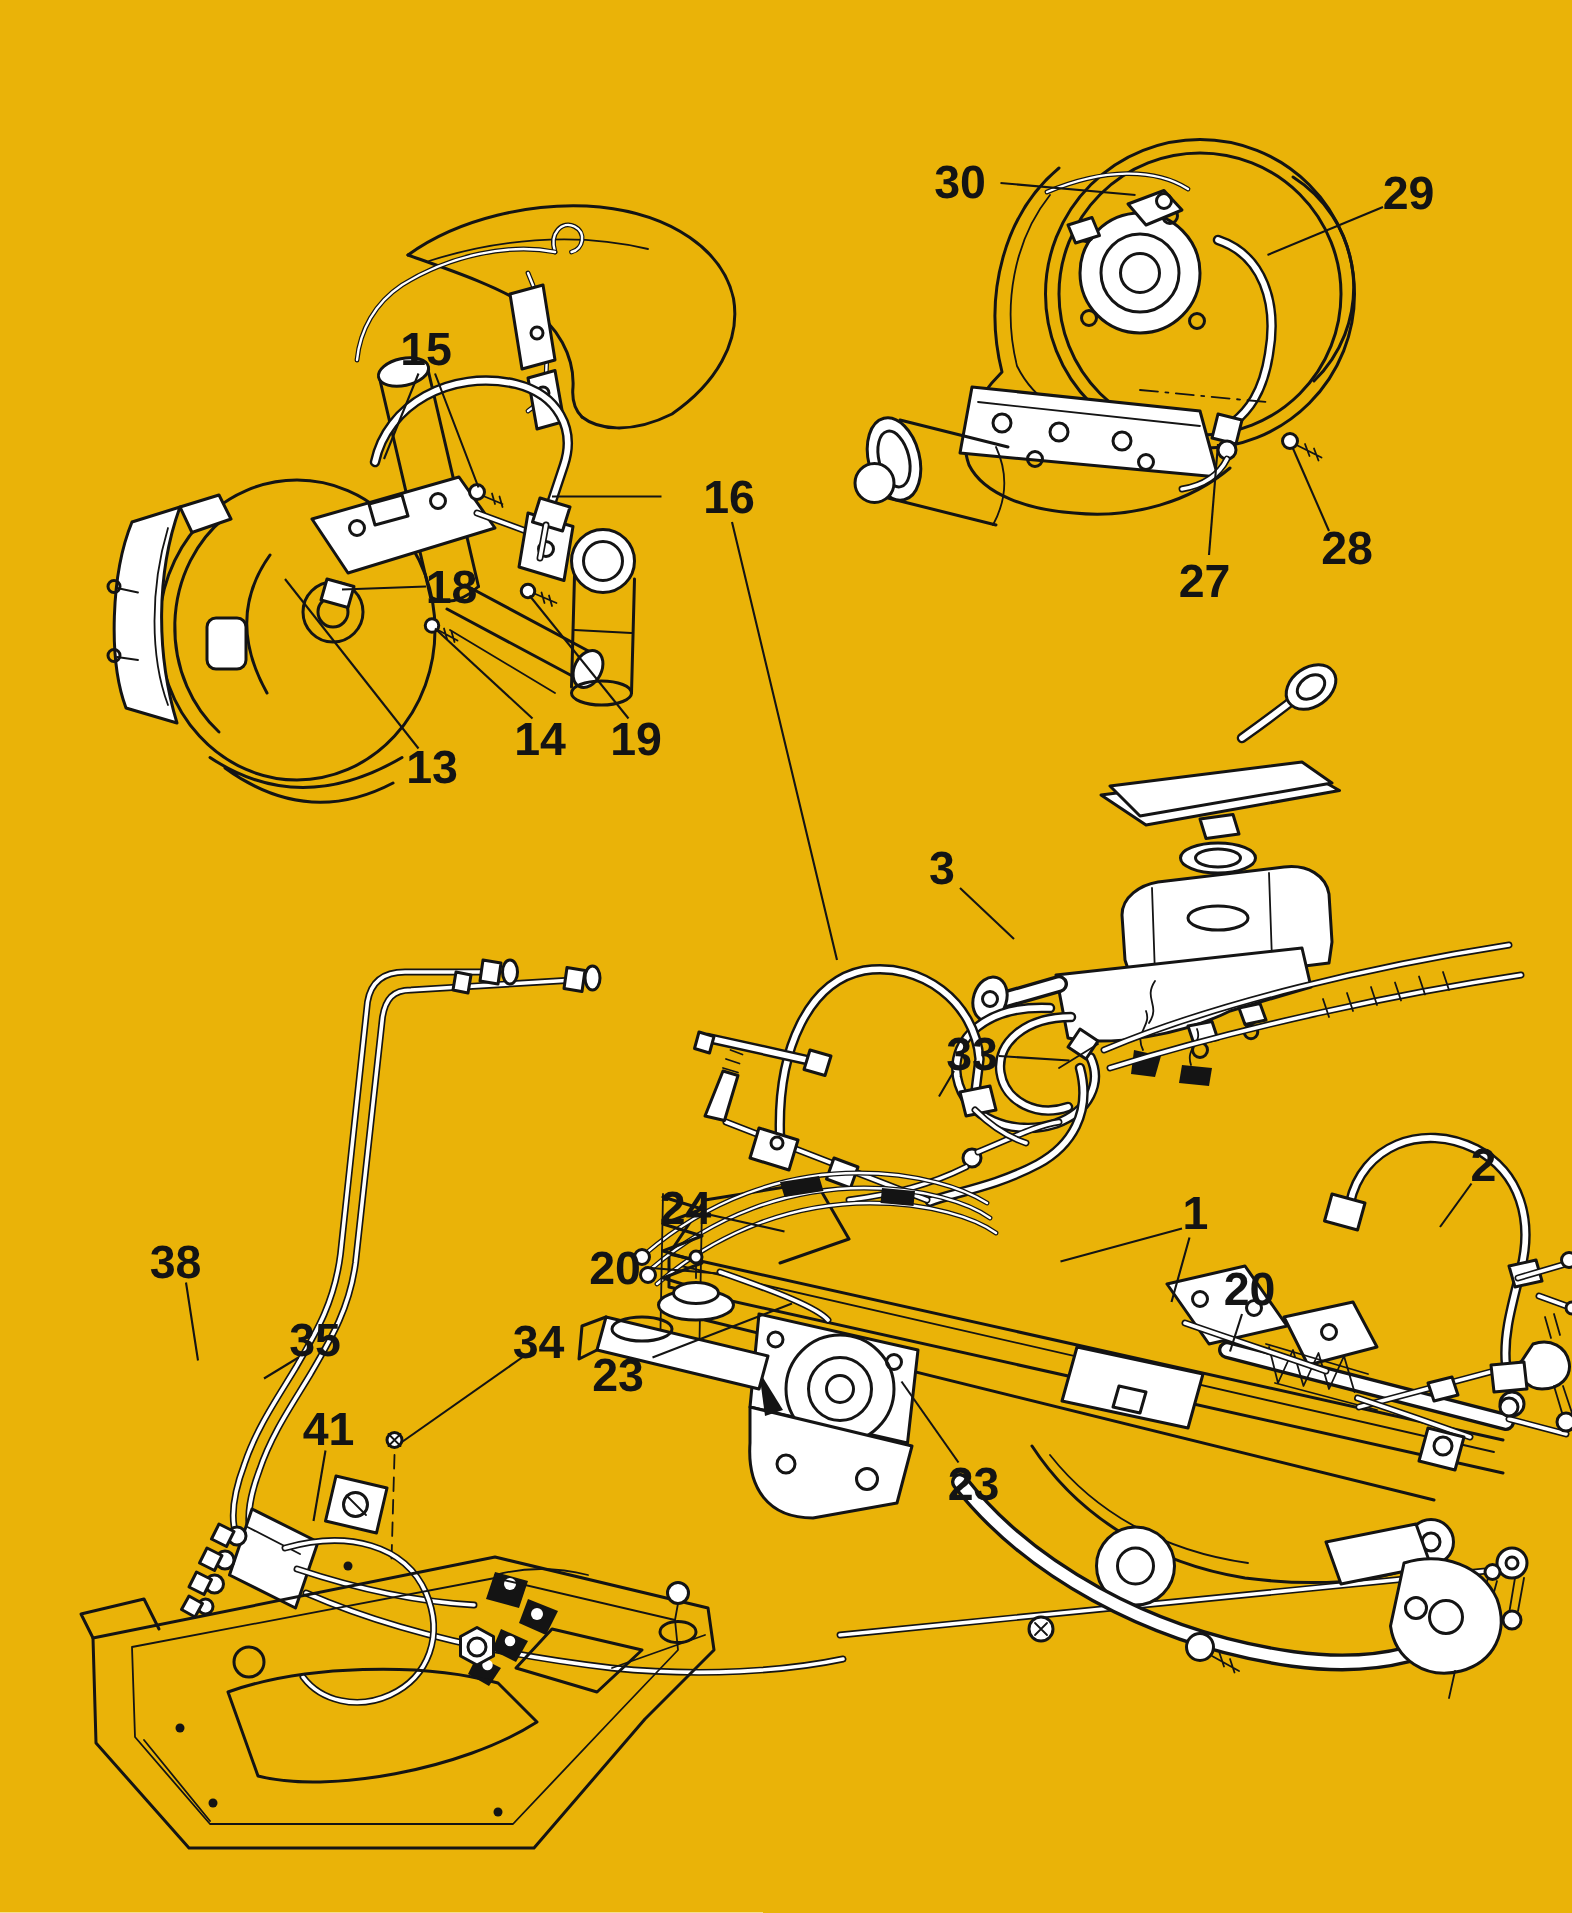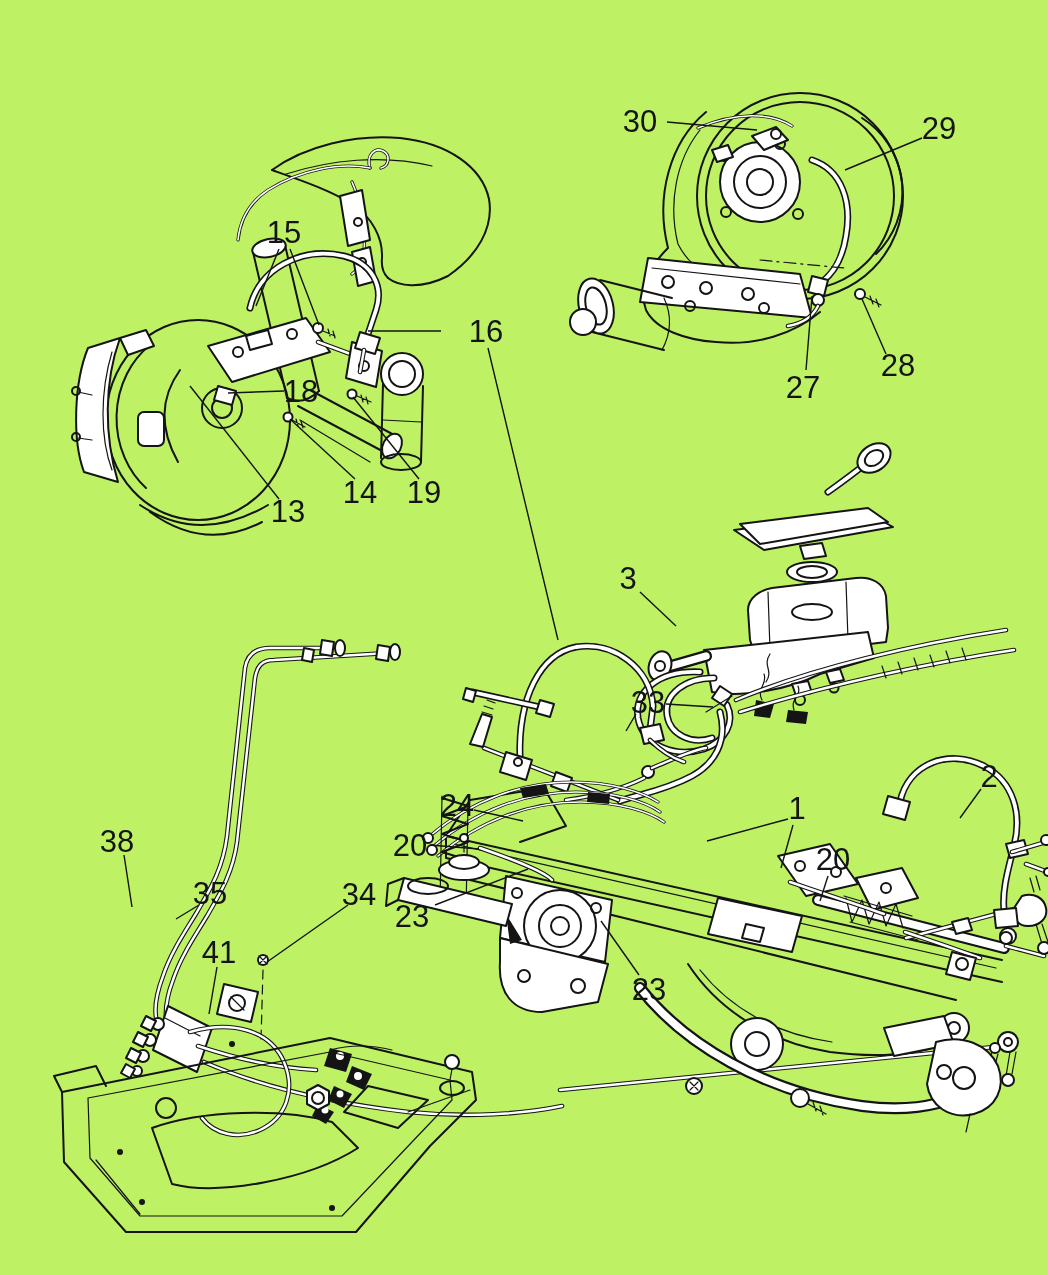--- a/index.html
+++ b/index.html
@@ -1,17 +1,17 @@
 <!DOCTYPE html>
 <html><head>
 <meta charset="utf-8">
 <style>
   html,body{margin:0;padding:0;background:#ffffff;}
-  .stage{position:relative;width:1048px;height:1275px;background:#bef264;overflow:hidden;
-         font-family:"Liberation Sans", sans-serif;}
+  .stage{position:relative;width:1048px;height:1275px;background:#eab308;overflow:hidden;
+         font-family:"Liberation Sans", sans-serif;font-weight:bold;}
   svg{position:absolute;left:0;top:0;}
   .ln{fill:none;stroke:#141414;stroke-width:2;stroke-linecap:round;stroke-linejoin:round;}
   .thin{fill:none;stroke:#141414;stroke-width:1.2;stroke-linecap:round;stroke-linejoin:round;}
   .wln{fill:#ffffff;stroke:#141414;stroke-width:2;stroke-linecap:round;stroke-linejoin:round;}
   .tube{fill:none;stroke:#141414;stroke-width:7;stroke-linecap:round;stroke-linejoin:round;}
   .tubeL{fill:none;stroke:#141414;stroke-width:12;stroke-linecap:round;stroke-linejoin:round;}
   .pipe{fill:none;stroke:#141414;stroke-width:4.6;stroke-linecap:round;stroke-linejoin:round;}
   .cord{fill:none;stroke:#141414;stroke-width:3.2;stroke-linecap:round;stroke-linejoin:round;}
   .core{fill:none;stroke:#ffffff;stroke-linecap:round;stroke-linejoin:round;}
   .blob{fill:#141414;stroke:none;}

